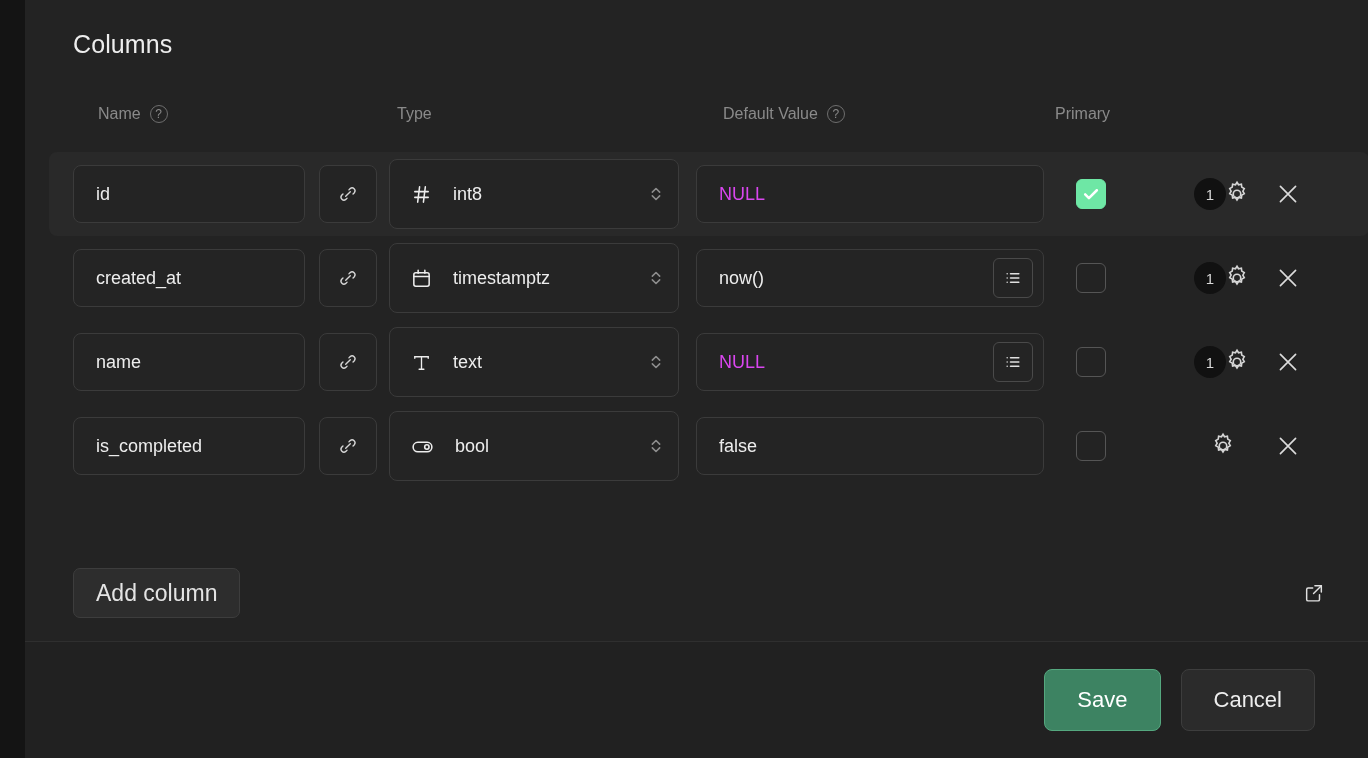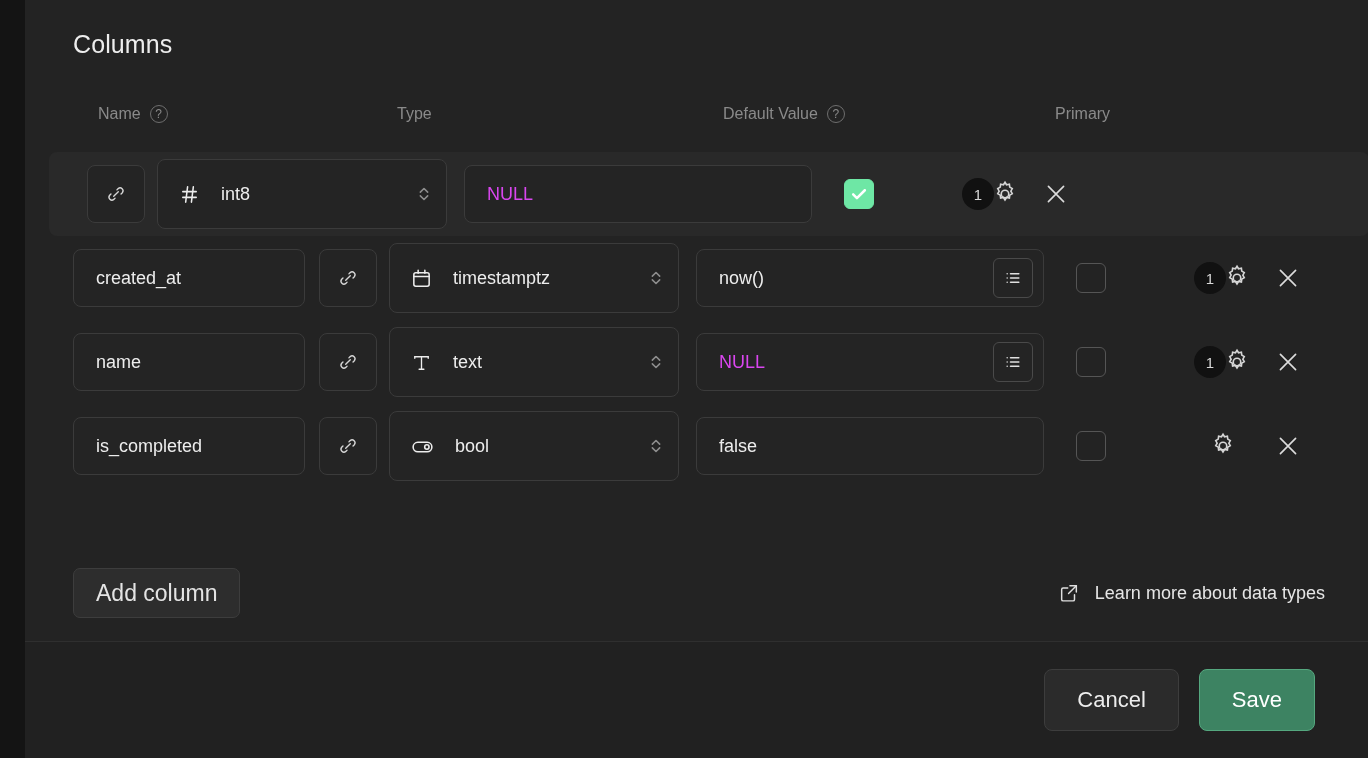--- a/index.html
+++ b/index.html
@@ -325,20 +325,23 @@
           <span class="help-icon">?</span>
         </div>
         <div class="col-head prim">
           <span>Primary</span>
         </div>
       </div>
 
       <div class="rows">
 
         <div class="row highlight">
+          <div class="field name-field">
+            <span>id</span>
+          </div>
           <div class="icon-btn">
             <span>
               <svg width="22" height="22" viewBox="0 0 24 24" fill="none" stroke="#d6d6d6" stroke-width="1.5" stroke-linecap="round">
                 <path d="M9.5 14.5l5-5"></path>
                 <path d="M13 7.5l1.4-1.4a3.2 3.2 0 0 1 4.5 4.5L17.5 12"></path>
                 <path d="M11 16.5l-1.4 1.4a3.2 3.2 0 0 1-4.5-4.5L6.5 12"></path>
               </svg>
             </span>
           </div>
           <div class="type-select">
@@ -561,29 +564,28 @@
           <span>Add column</span>
         </div>
         <div class="learn-more">
           <span>
             <svg width="22" height="22" viewBox="0 0 24 24" fill="none" stroke="#e0e0e0" stroke-width="1.6" stroke-linecap="round" stroke-linejoin="round">
               <path d="M13 4h7v7"></path>
               <path d="M20 4l-8.5 8.5"></path>
               <path d="M18 14v5a1.6 1.6 0 0 1-1.6 1.6H5.6A1.6 1.6 0 0 1 4 19V8.1A1.6 1.6 0 0 1 5.6 6.5h5"></path>
             </svg>
           </span>
-          <span>Learn more about data types</span>
         </div>
       </div>
 
     </div>
 
     <div class="bottom-bar">
+      <div class="btn btn-save">
+        <span>Save</span>
+      </div>
       <div class="btn btn-cancel">
         <span>Cancel</span>
       </div>
-      <div class="btn btn-save">
-        <span>Save</span>
-      </div>
     </div>
 
   </div>
 </div>
 
 </body></html>

